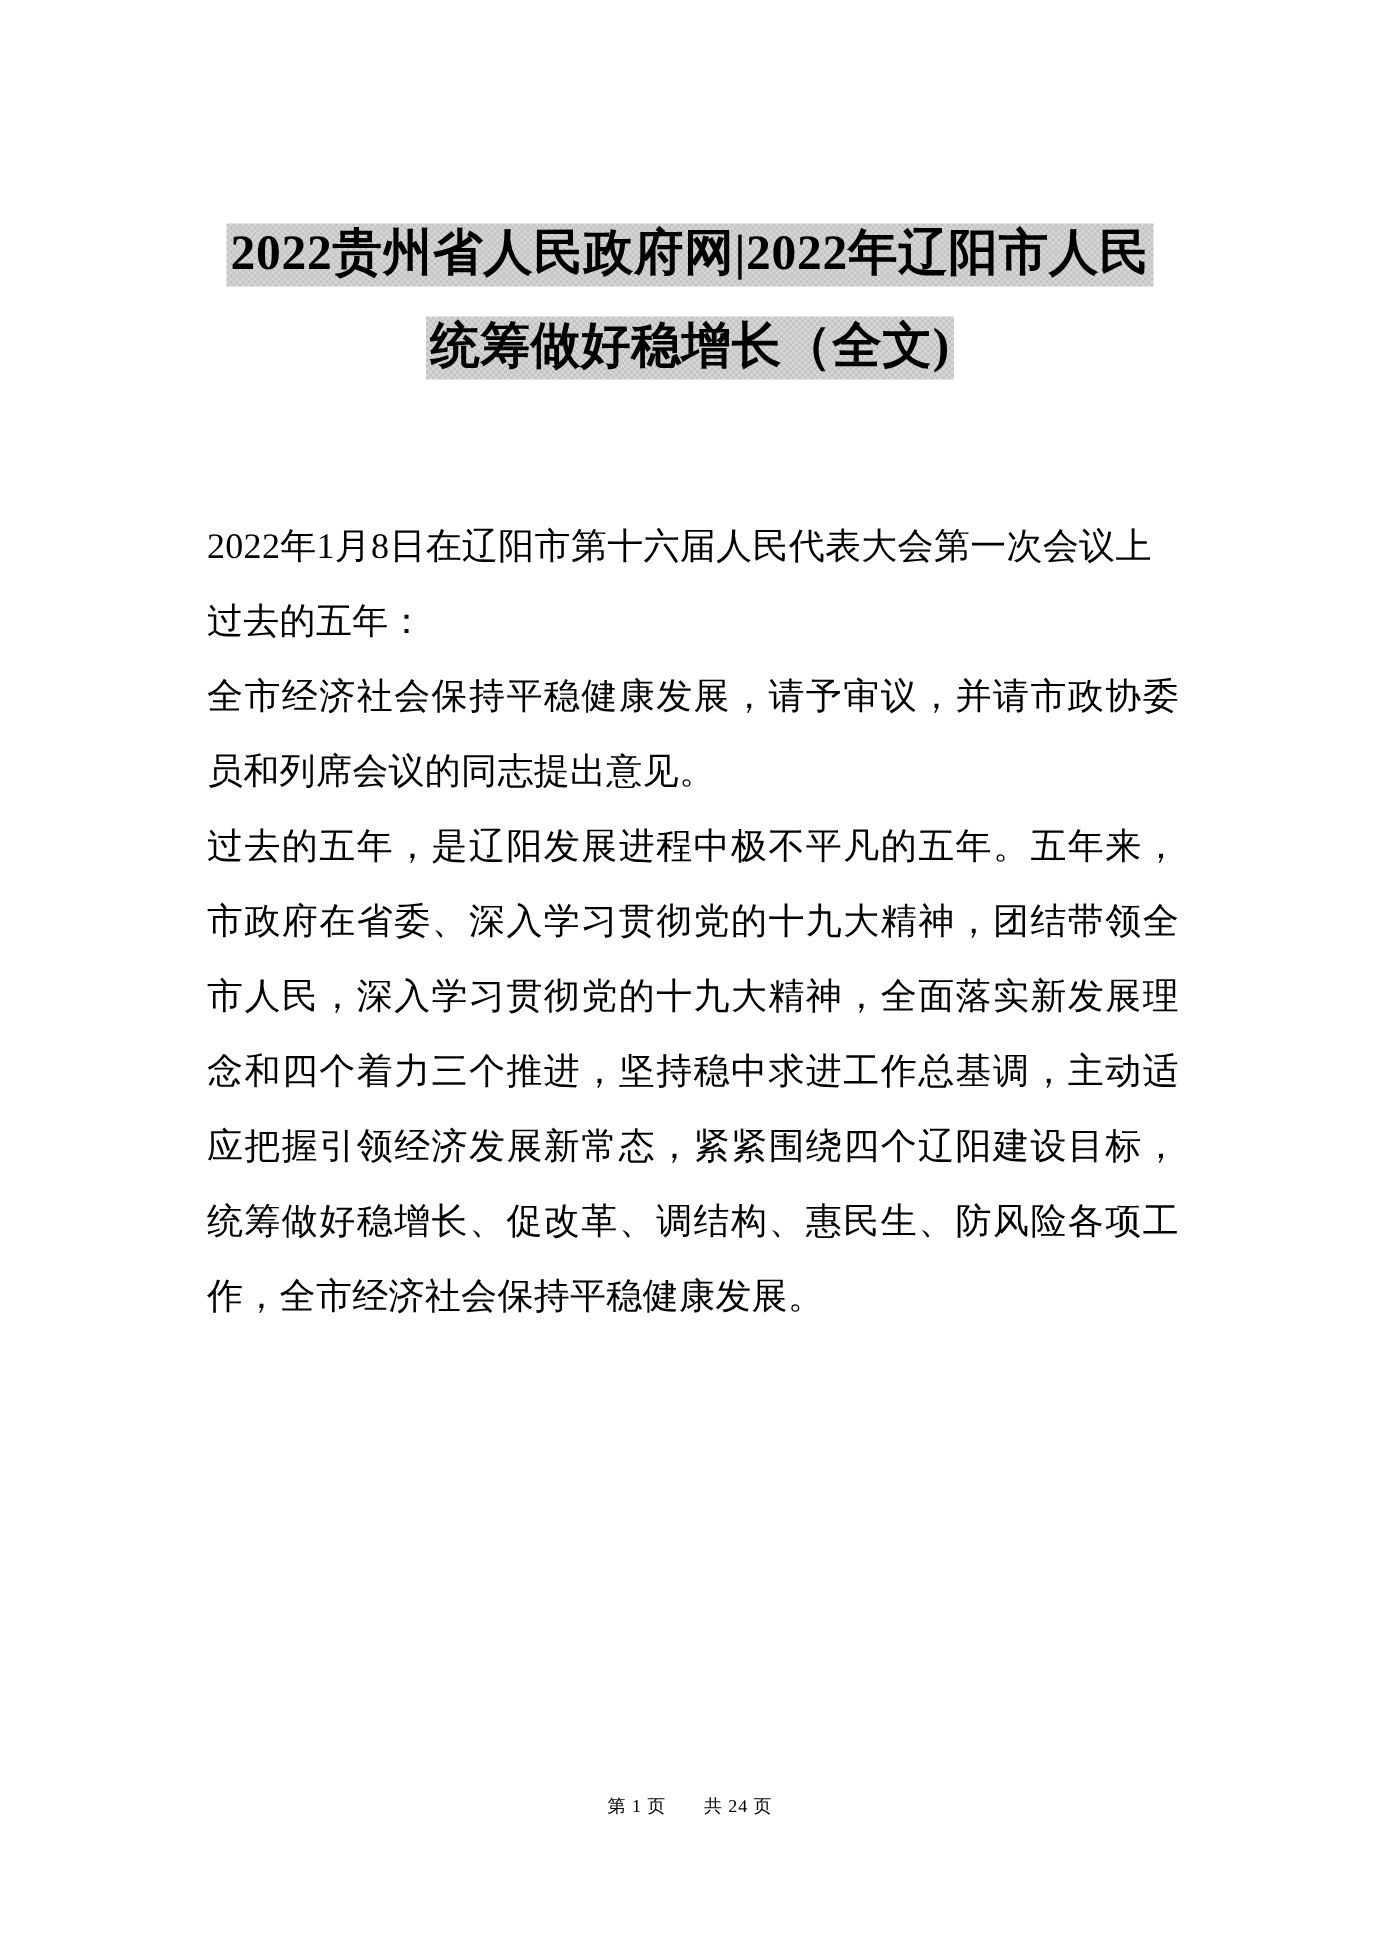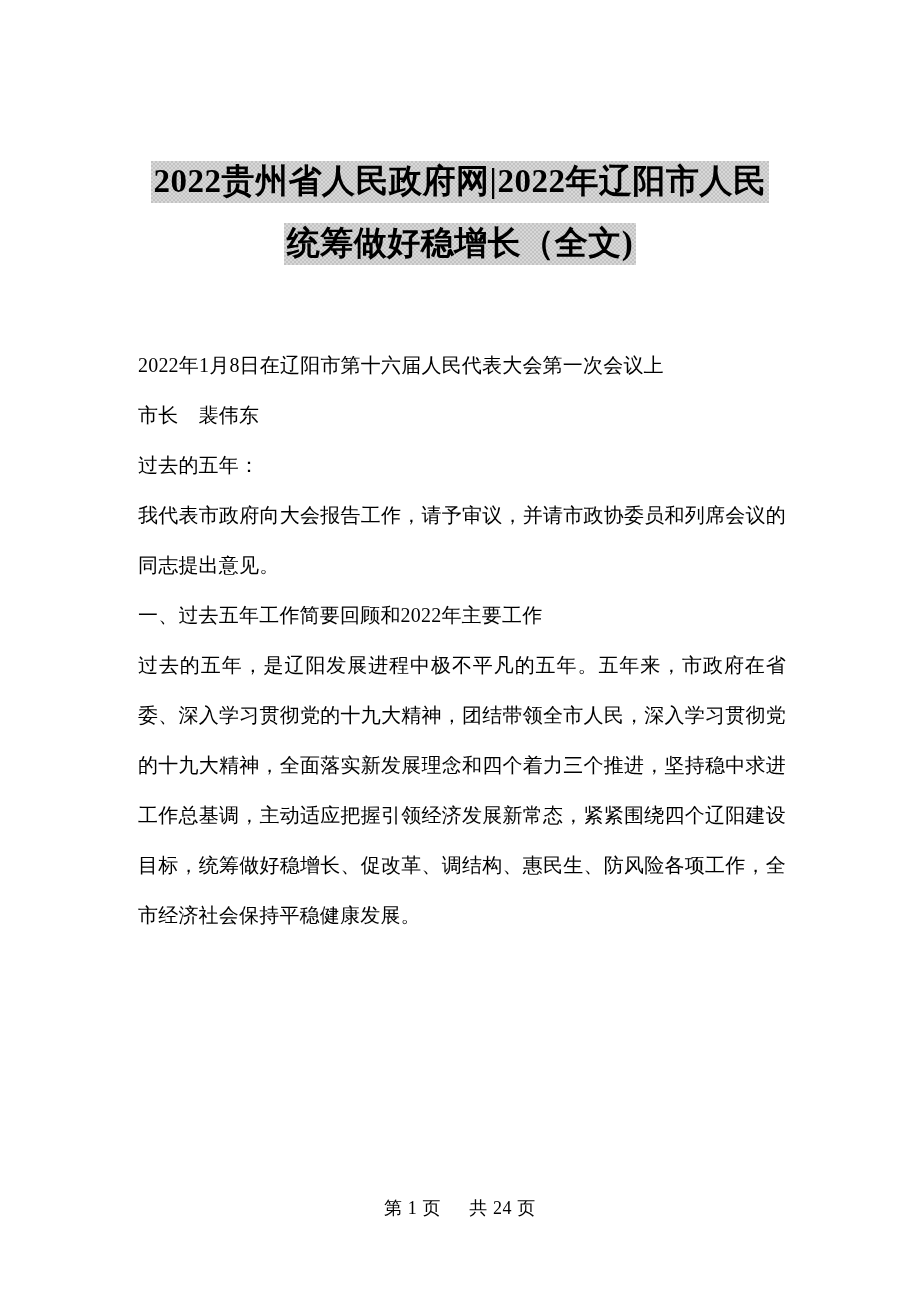--- a/index.html
+++ b/index.html
@@ -19,21 +19,21 @@
     height: 1302px;
     background: #ffffff;
     overflow: hidden;
     box-sizing: border-box;
   }
 
   
   .doc-title {
     position: absolute;
     left: 0;
-    top: 150px;
+    top: 138px;
     width: 920px;
     text-align: center;
     font-size: 33px;
     font-weight: bold;
     line-height: 62px;
     letter-spacing: 0.5px;
     font-family: "Liberation Serif", "DejaVu Serif", serif;
   }
 
   .title-line {
@@ -58,40 +58,40 @@
   
   #body-text {
     position: absolute;
     left: 138px;
     top: 340px;
     width: 648px;
   }
 
   .para {
     margin: 0;
-    font-size: 20px;
+    font-size: 24px;
     line-height: 50px;
     text-align: justify;
     text-justify: inter-ideograph;
     letter-spacing: 0.2px;
     font-family: "Liberation Serif", "DejaVu Serif", serif;
   }
 
   .para.short {
     text-align: left;
   }
 
   
   #footer {
     position: absolute;
     left: 0;
     top: 1196px;
     width: 920px;
     text-align: center;
-    font-size: 18px;
+    font-size: 12px;
     letter-spacing: 0.6px;
     font-family: "Liberation Serif", "DejaVu Serif", serif;
   }
 
   #footer .sep {
     display: inline-block;
     width: 18px;
   }
 </style>
 </head>
@@ -99,24 +99,22 @@
 
 <div id="page">
 
   <div class="doc-title">
     <span class="title-line"><span class="hl">2022贵州省人民政府网|2022年辽阳市人民</span></span>
     <span class="title-line"><span class="hl">统筹做好稳增长（全文)</span></span>
   </div>
 
   <div id="body-text">
     <p class="para short">2022年1月8日在辽阳市第十六届人民代表大会第一次会议上</p>
-    <p class="para short">市长　裴伟东</p>
     <p class="para short">过去的五年：</p>
-    <p class="para">我代表市政府向大会报告工作，请予审议，并请市政协委员和列席会议的同志提出意见。</p>
-    <p class="para short">一、过去五年工作简要回顾和2022年主要工作</p>
+    <p class="para">全市经济社会保持平稳健康发展，请予审议，并请市政协委员和列席会议的同志提出意见。</p>
     <p class="para">过去的五年，是辽阳发展进程中极不平凡的五年。五年来，市政府在省委、深入学习贯彻党的十九大精神，团结带领全市人民，深入学习贯彻党的十九大精神，全面落实新发展理念和四个着力三个推进，坚持稳中求进工作总基调，主动适应把握引领经济发展新常态，紧紧围绕四个辽阳建设目标，统筹做好稳增长、促改革、调结构、惠民生、防风险各项工作，全市经济社会保持平稳健康发展。</p>
   </div>
 
   <div id="footer">
     <span>第 1 页</span>
     <span class="sep"></span>
     <span>共 24 页</span>
   </div>
 
 </div>

